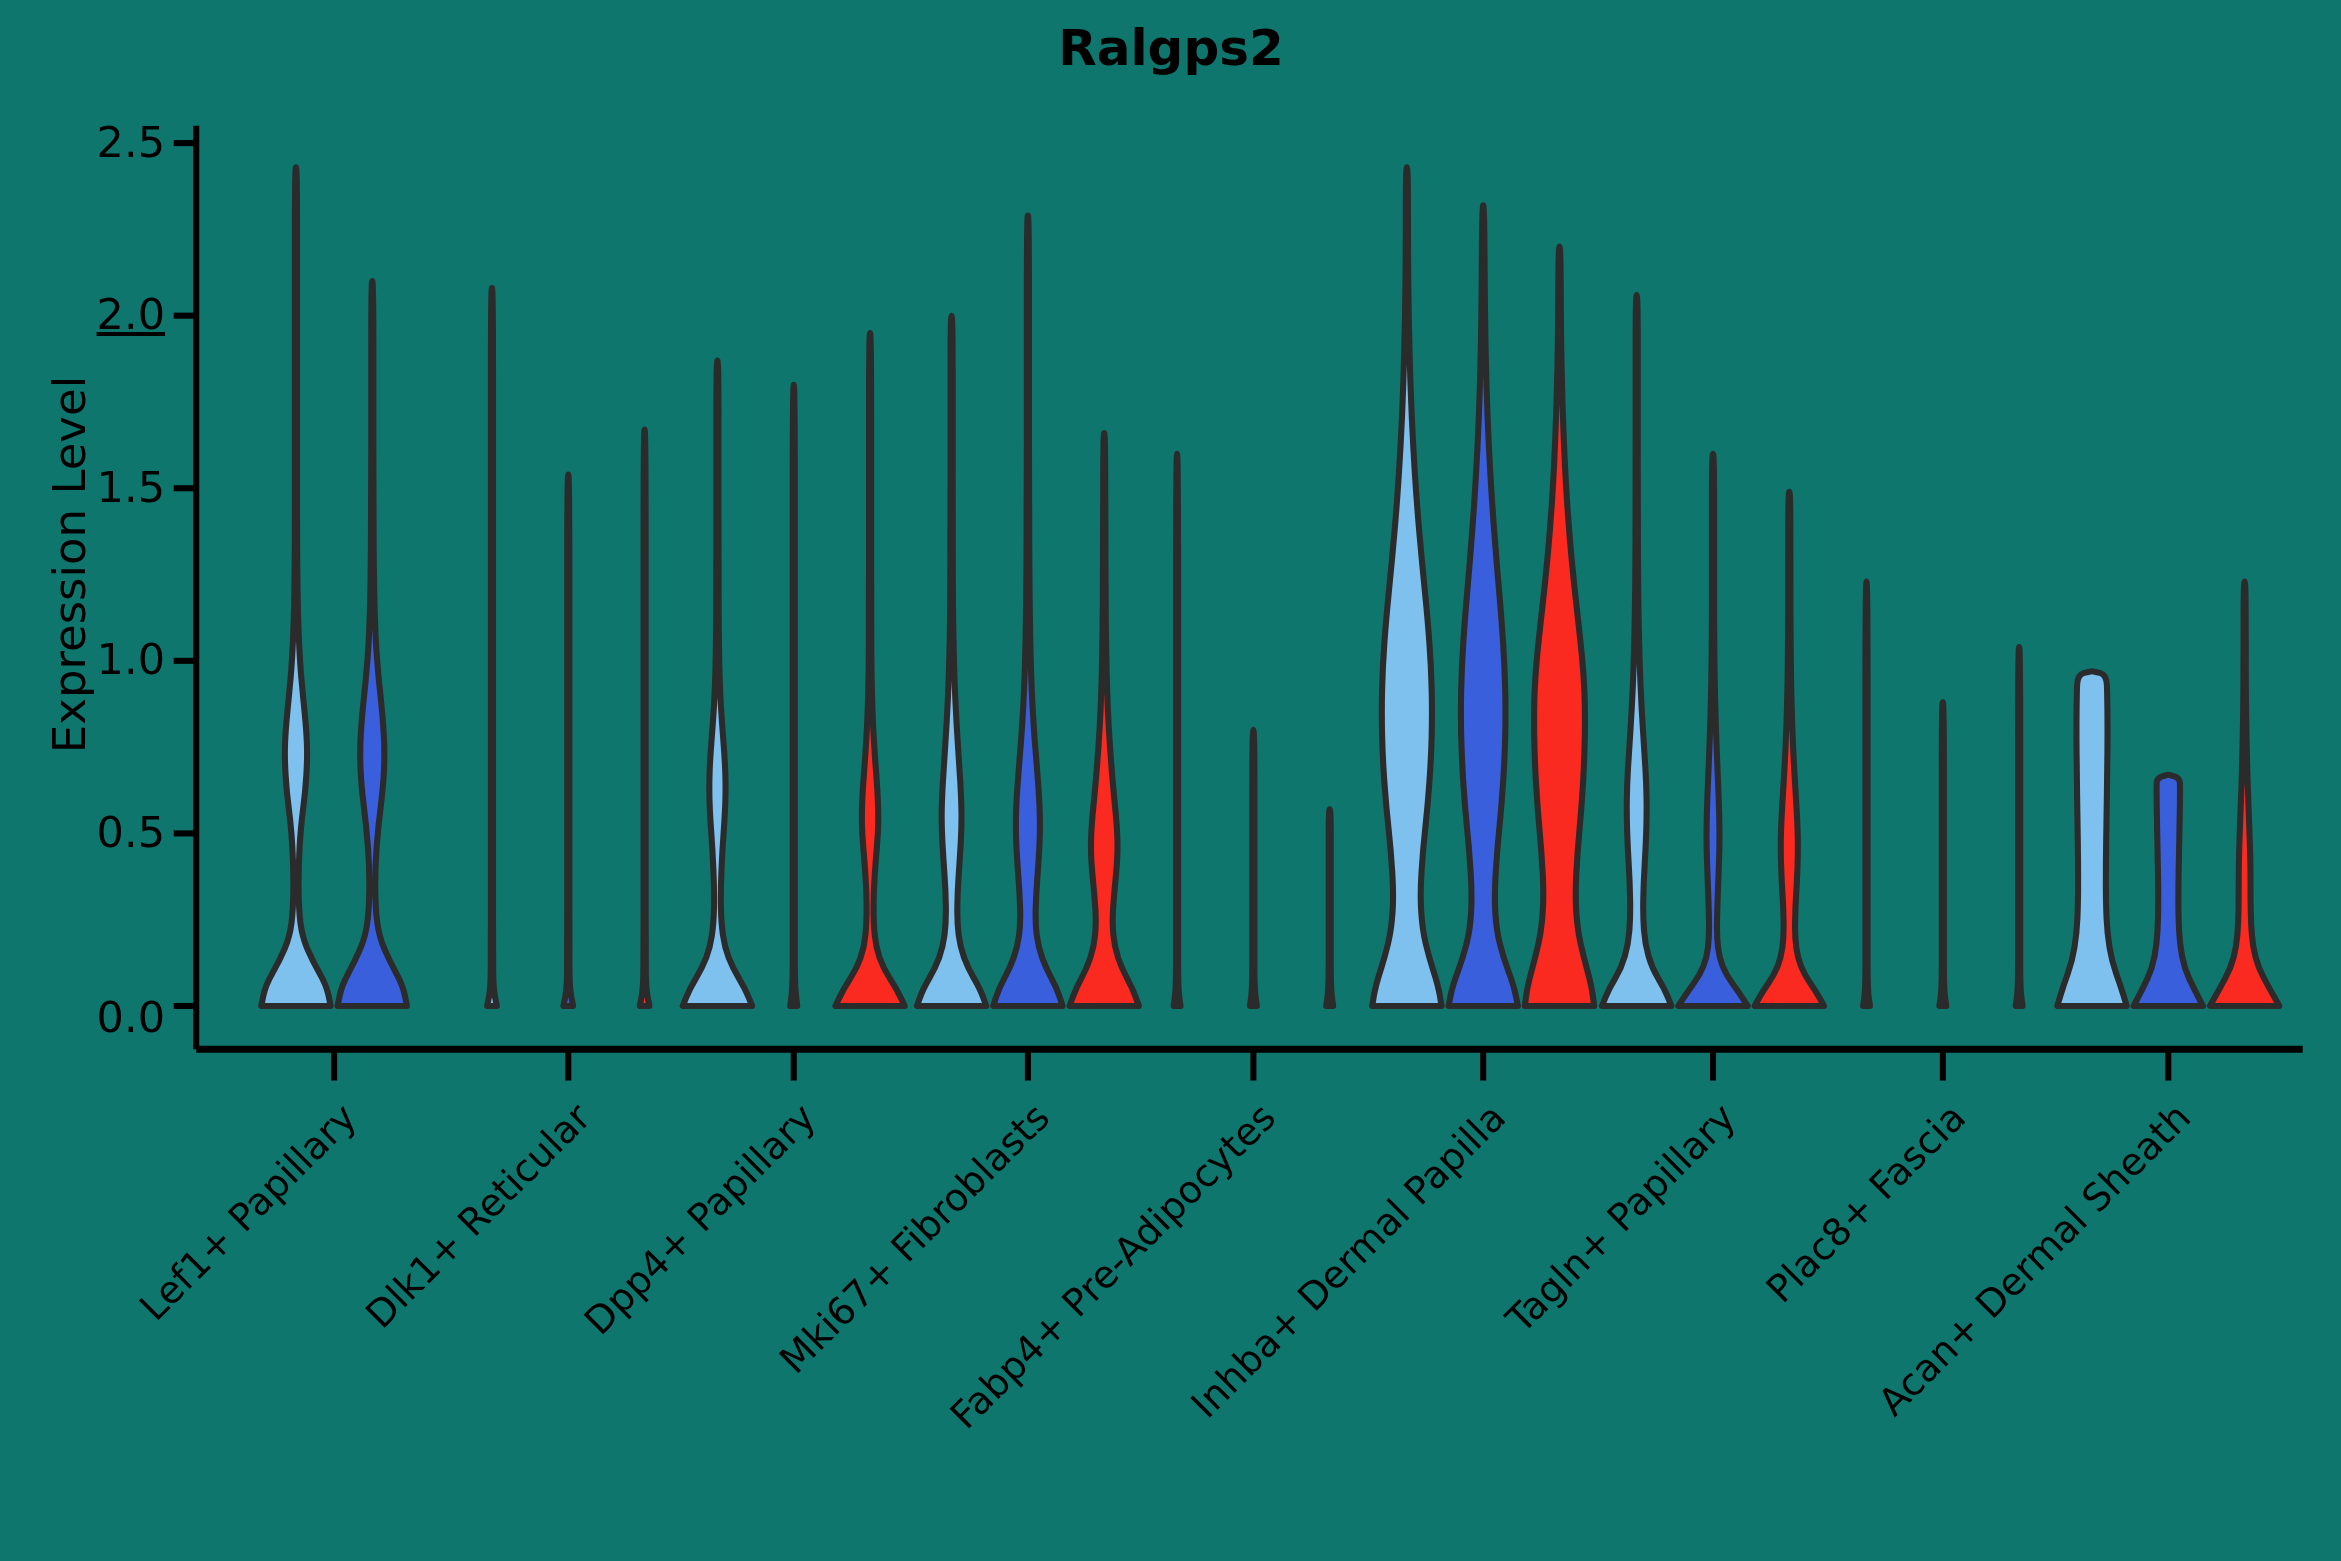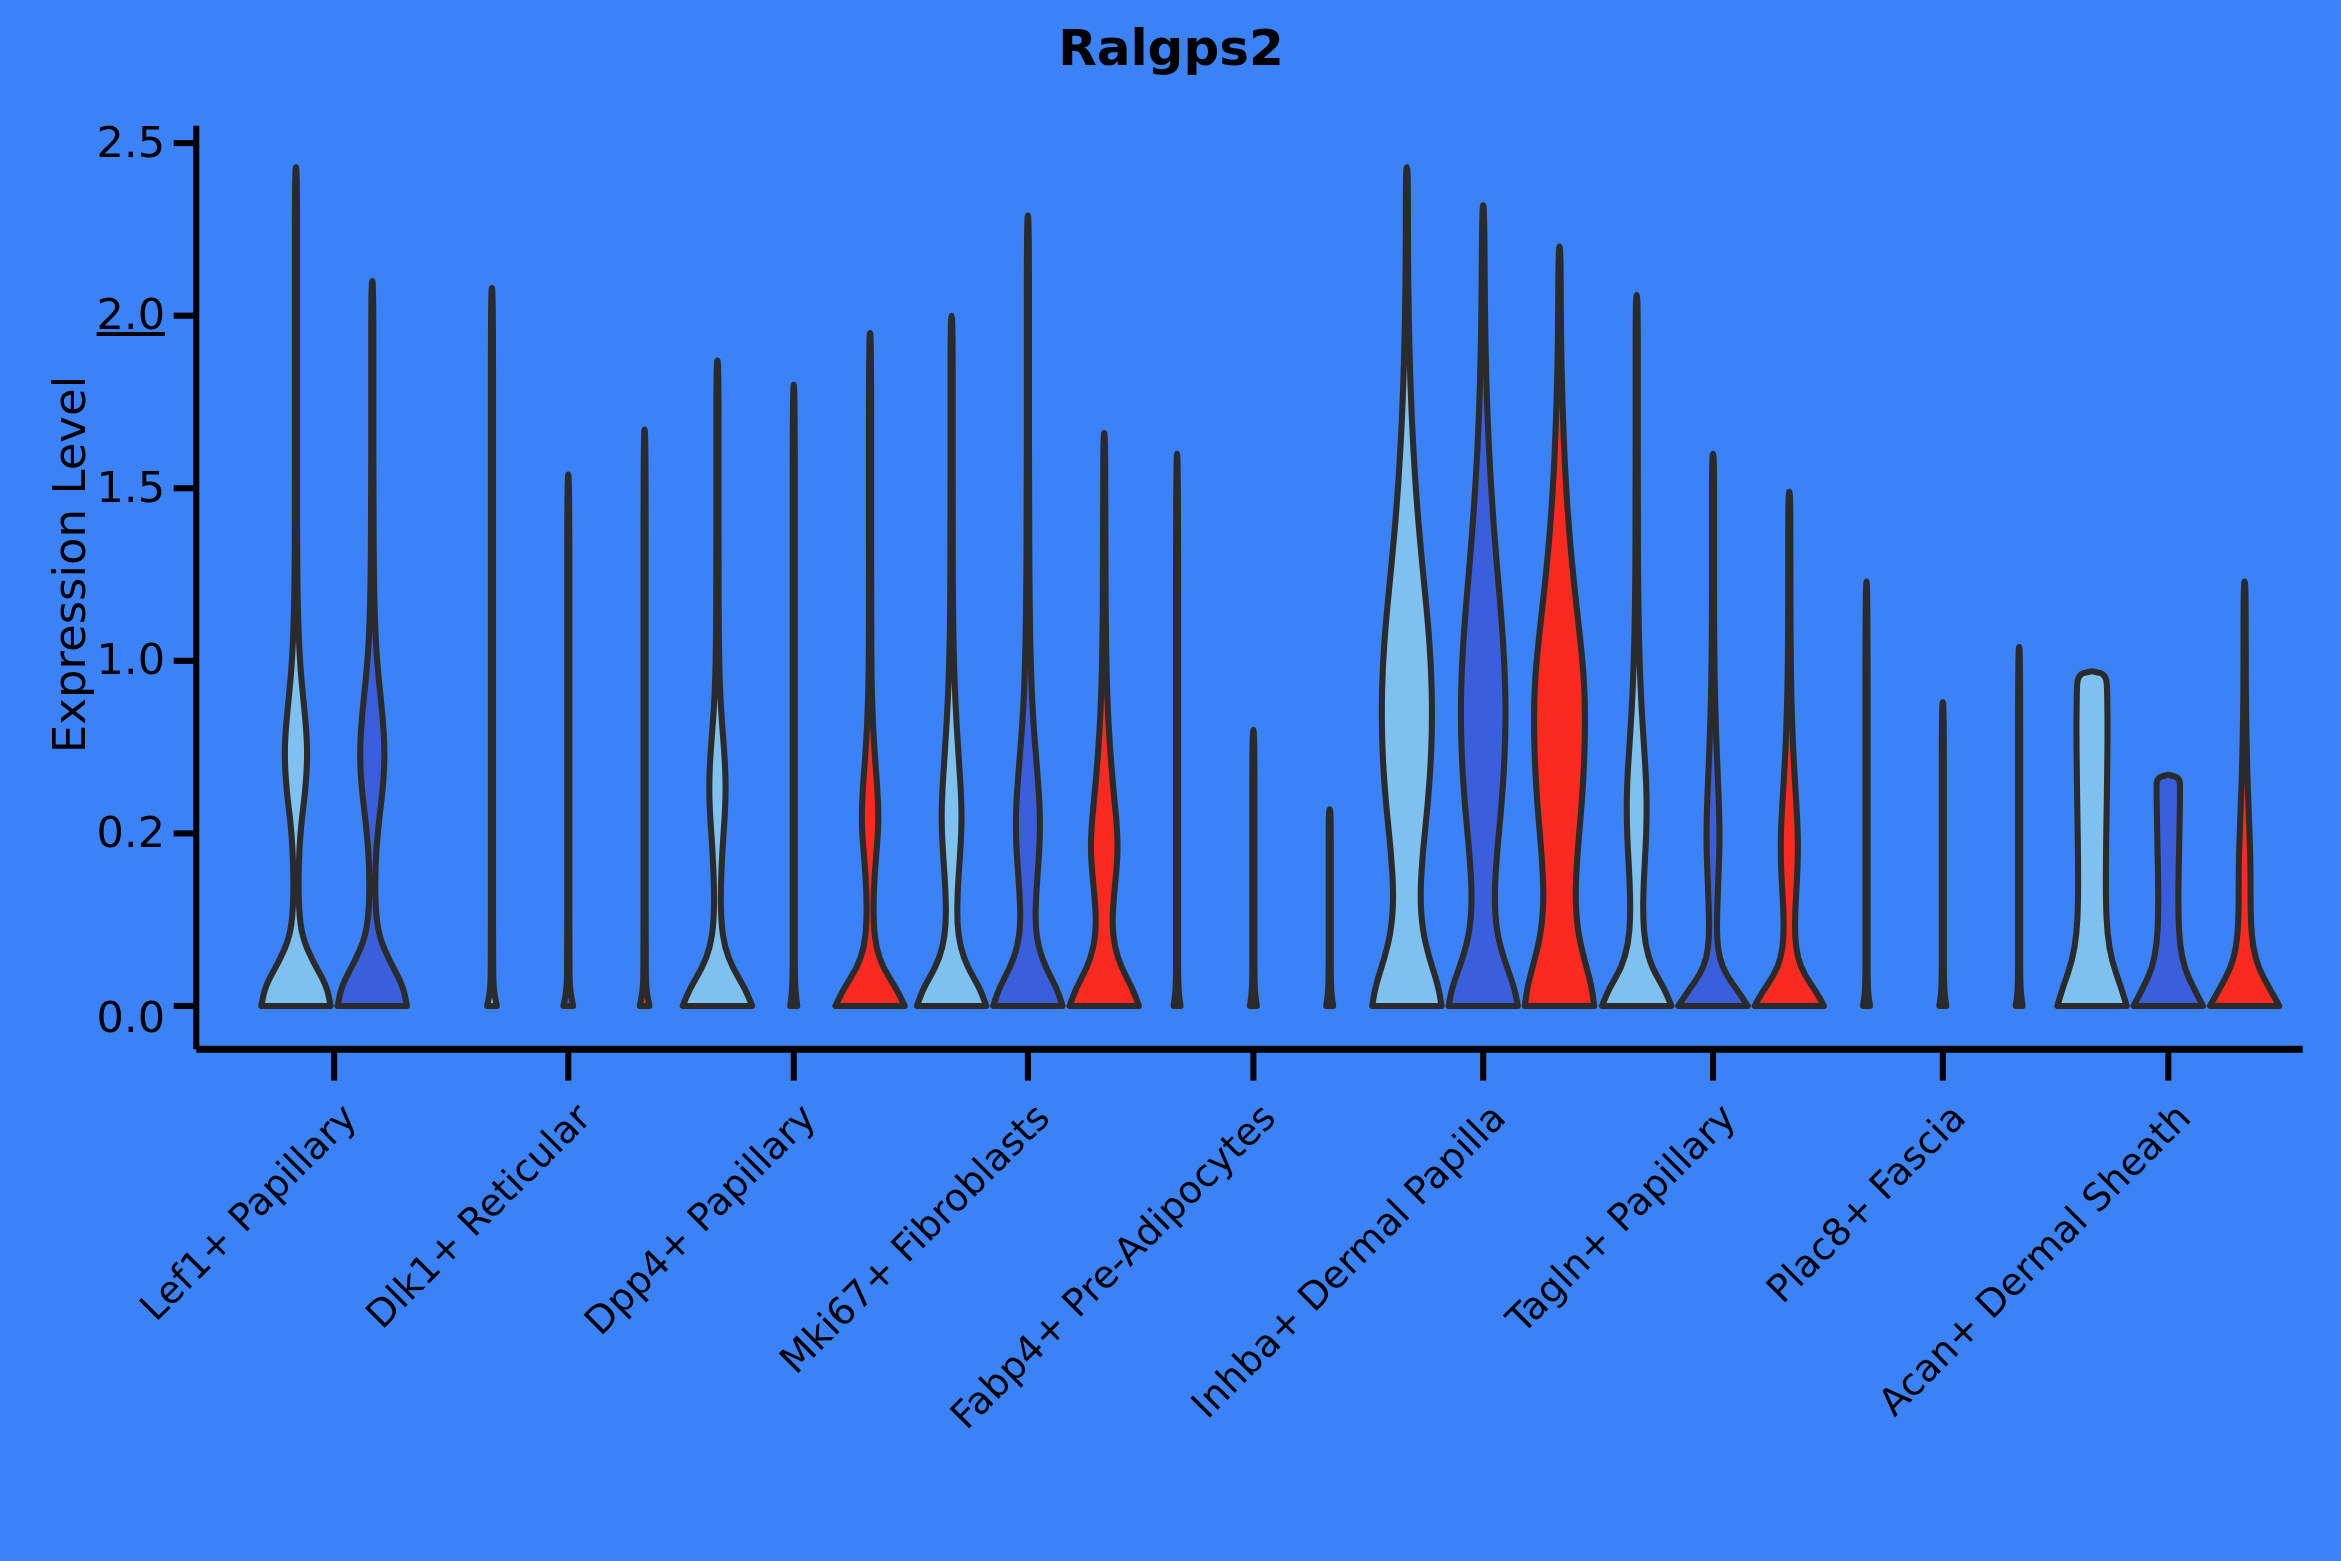--- a/index.html
+++ b/index.html
@@ -4,21 +4,21 @@
 <style>
   html, body {
     margin: 0;
     padding: 0;
     background: #ffffff;
   }
   #root {
     position: relative;
     width: 2342px;
     height: 1561px;
-    background: #3b82f6;
+    background: #0f766e;
     font-family: "DejaVu Sans", sans-serif;
     overflow: hidden;
   }
   #chart-title {
     position: absolute;
     left: 0;
     top: 19px;
     width: 2342px;
     text-align: center;
     font-size: 50px;
@@ -66,21 +66,21 @@
 <body>
 
 <div id="root">
 
   <div id="chart-title">Ralgps2</div>
 
   <div id="ylabel">Expression Level</div>
 
   <div id="ytick-container">
       <div class="ytick-label" style="top: 984px; left: 26px; width: 139px; margin-top: 12px;">0.0</div>
-      <div class="ytick-label" style="top: 811px; left: 26px; width: 139px;">0.2</div>
+      <div class="ytick-label" style="top: 811px; left: 26px; width: 139px;">0.5</div>
       <div class="ytick-label" style="top: 638px; left: 26px; width: 139px;">1.0</div>
       <div class="ytick-label" style="top: 466px; left: 26px; width: 139px;">1.5</div>
       <div class="ytick-label" style="top: 293px; left: 26px; width: 139px; text-decoration: underline;">2.0</div>
       <div class="ytick-label" style="top: 121px; left: 26px; width: 139px;">2.5</div>
     </div>
 
   <svg id="plot-svg" width="2342" height="1561" viewBox="0 0 2700 1800">
     <g id="violins-layer">
         <path d="M 381.00 1160.00 Q 381.00 1160.00 378.60 1148.06 Q 376.20 1136.12 368.20 1122.19 Q 360.20 1108.26 354.20 1094.33 Q 348.20 1080.40 346.20 1064.48 Q 344.20 1048.56 344.00 1024.68 Q 343.80 1000.80 345.20 976.92 Q 346.60 953.04 349.20 933.14 Q 351.80 913.24 353.00 893.34 Q 354.20 873.44 353.60 857.52 Q 353.00 841.60 351.00 821.70 Q 349.00 801.80 347.20 781.90 Q 345.40 762.00 344.20 732.15 Q 343.00 702.30 342.60 662.50 Q 342.20 622.70 342.20 553.05 Q 342.20 483.40 342.20 403.80 Q 342.20 324.20 342.20 258.53 Q 342.20 192.86 341.00 192.86 Q 339.80 192.86 339.80 258.53 Q 339.80 324.20 339.80 403.80 Q 339.80 483.40 339.80 553.05 Q 339.80 622.70 339.40 662.50 Q 339.00 702.30 337.80 732.15 Q 336.60 762.00 334.80 781.90 Q 333.00 801.80 331.00 821.70 Q 329.00 841.60 328.40 857.52 Q 327.80 873.44 329.00 893.34 Q 330.20 913.24 332.80 933.14 Q 335.40 953.04 336.80 976.92 Q 338.20 1000.80 338.00 1024.68 Q 337.80 1048.56 335.80 1064.48 Q 333.80 1080.40 327.80 1094.33 Q 321.80 1108.26 313.80 1122.19 Q 305.80 1136.12 303.40 1148.06 L 301.00 1160.00 Z" fill="#7ec0ee" stroke="#2b2b2b" stroke-width="7" stroke-linejoin="round"></path>
         <path d="M 469.00 1160.00 Q 469.00 1160.00 466.60 1148.06 Q 464.20 1136.12 456.60 1122.19 Q 449.00 1108.26 443.00 1094.33 Q 437.00 1080.40 434.80 1064.48 Q 432.60 1048.56 432.40 1024.68 Q 432.20 1000.80 434.00 976.92 Q 435.80 953.04 438.80 929.16 Q 441.80 905.28 442.60 885.38 Q 443.40 865.48 442.20 845.58 Q 441.00 825.68 438.80 805.78 Q 436.60 785.88 434.80 763.99 Q 433.00 742.10 432.00 712.25 Q 431.00 682.40 430.60 632.65 Q 430.20 582.90 430.20 523.20 Q 430.20 463.50 430.20 393.85 Q 430.20 324.20 429.00 324.20 Q 427.80 324.20 427.80 393.85 Q 427.80 463.50 427.80 523.20 Q 427.80 582.90 427.40 632.65 Q 427.00 682.40 426.00 712.25 Q 425.00 742.10 423.20 763.99 Q 421.40 785.88 419.20 805.78 Q 417.00 825.68 415.80 845.58 Q 414.60 865.48 415.40 885.38 Q 416.20 905.28 419.20 929.16 Q 422.20 953.04 424.00 976.92 Q 425.80 1000.80 425.60 1024.68 Q 425.40 1048.56 423.20 1064.48 Q 421.00 1080.40 415.00 1094.33 Q 409.00 1108.26 401.40 1122.19 Q 393.80 1136.12 391.40 1148.06 L 389.00 1160.00 Z" fill="#3a5fdd" stroke="#2b2b2b" stroke-width="7" stroke-linejoin="round"></path>

